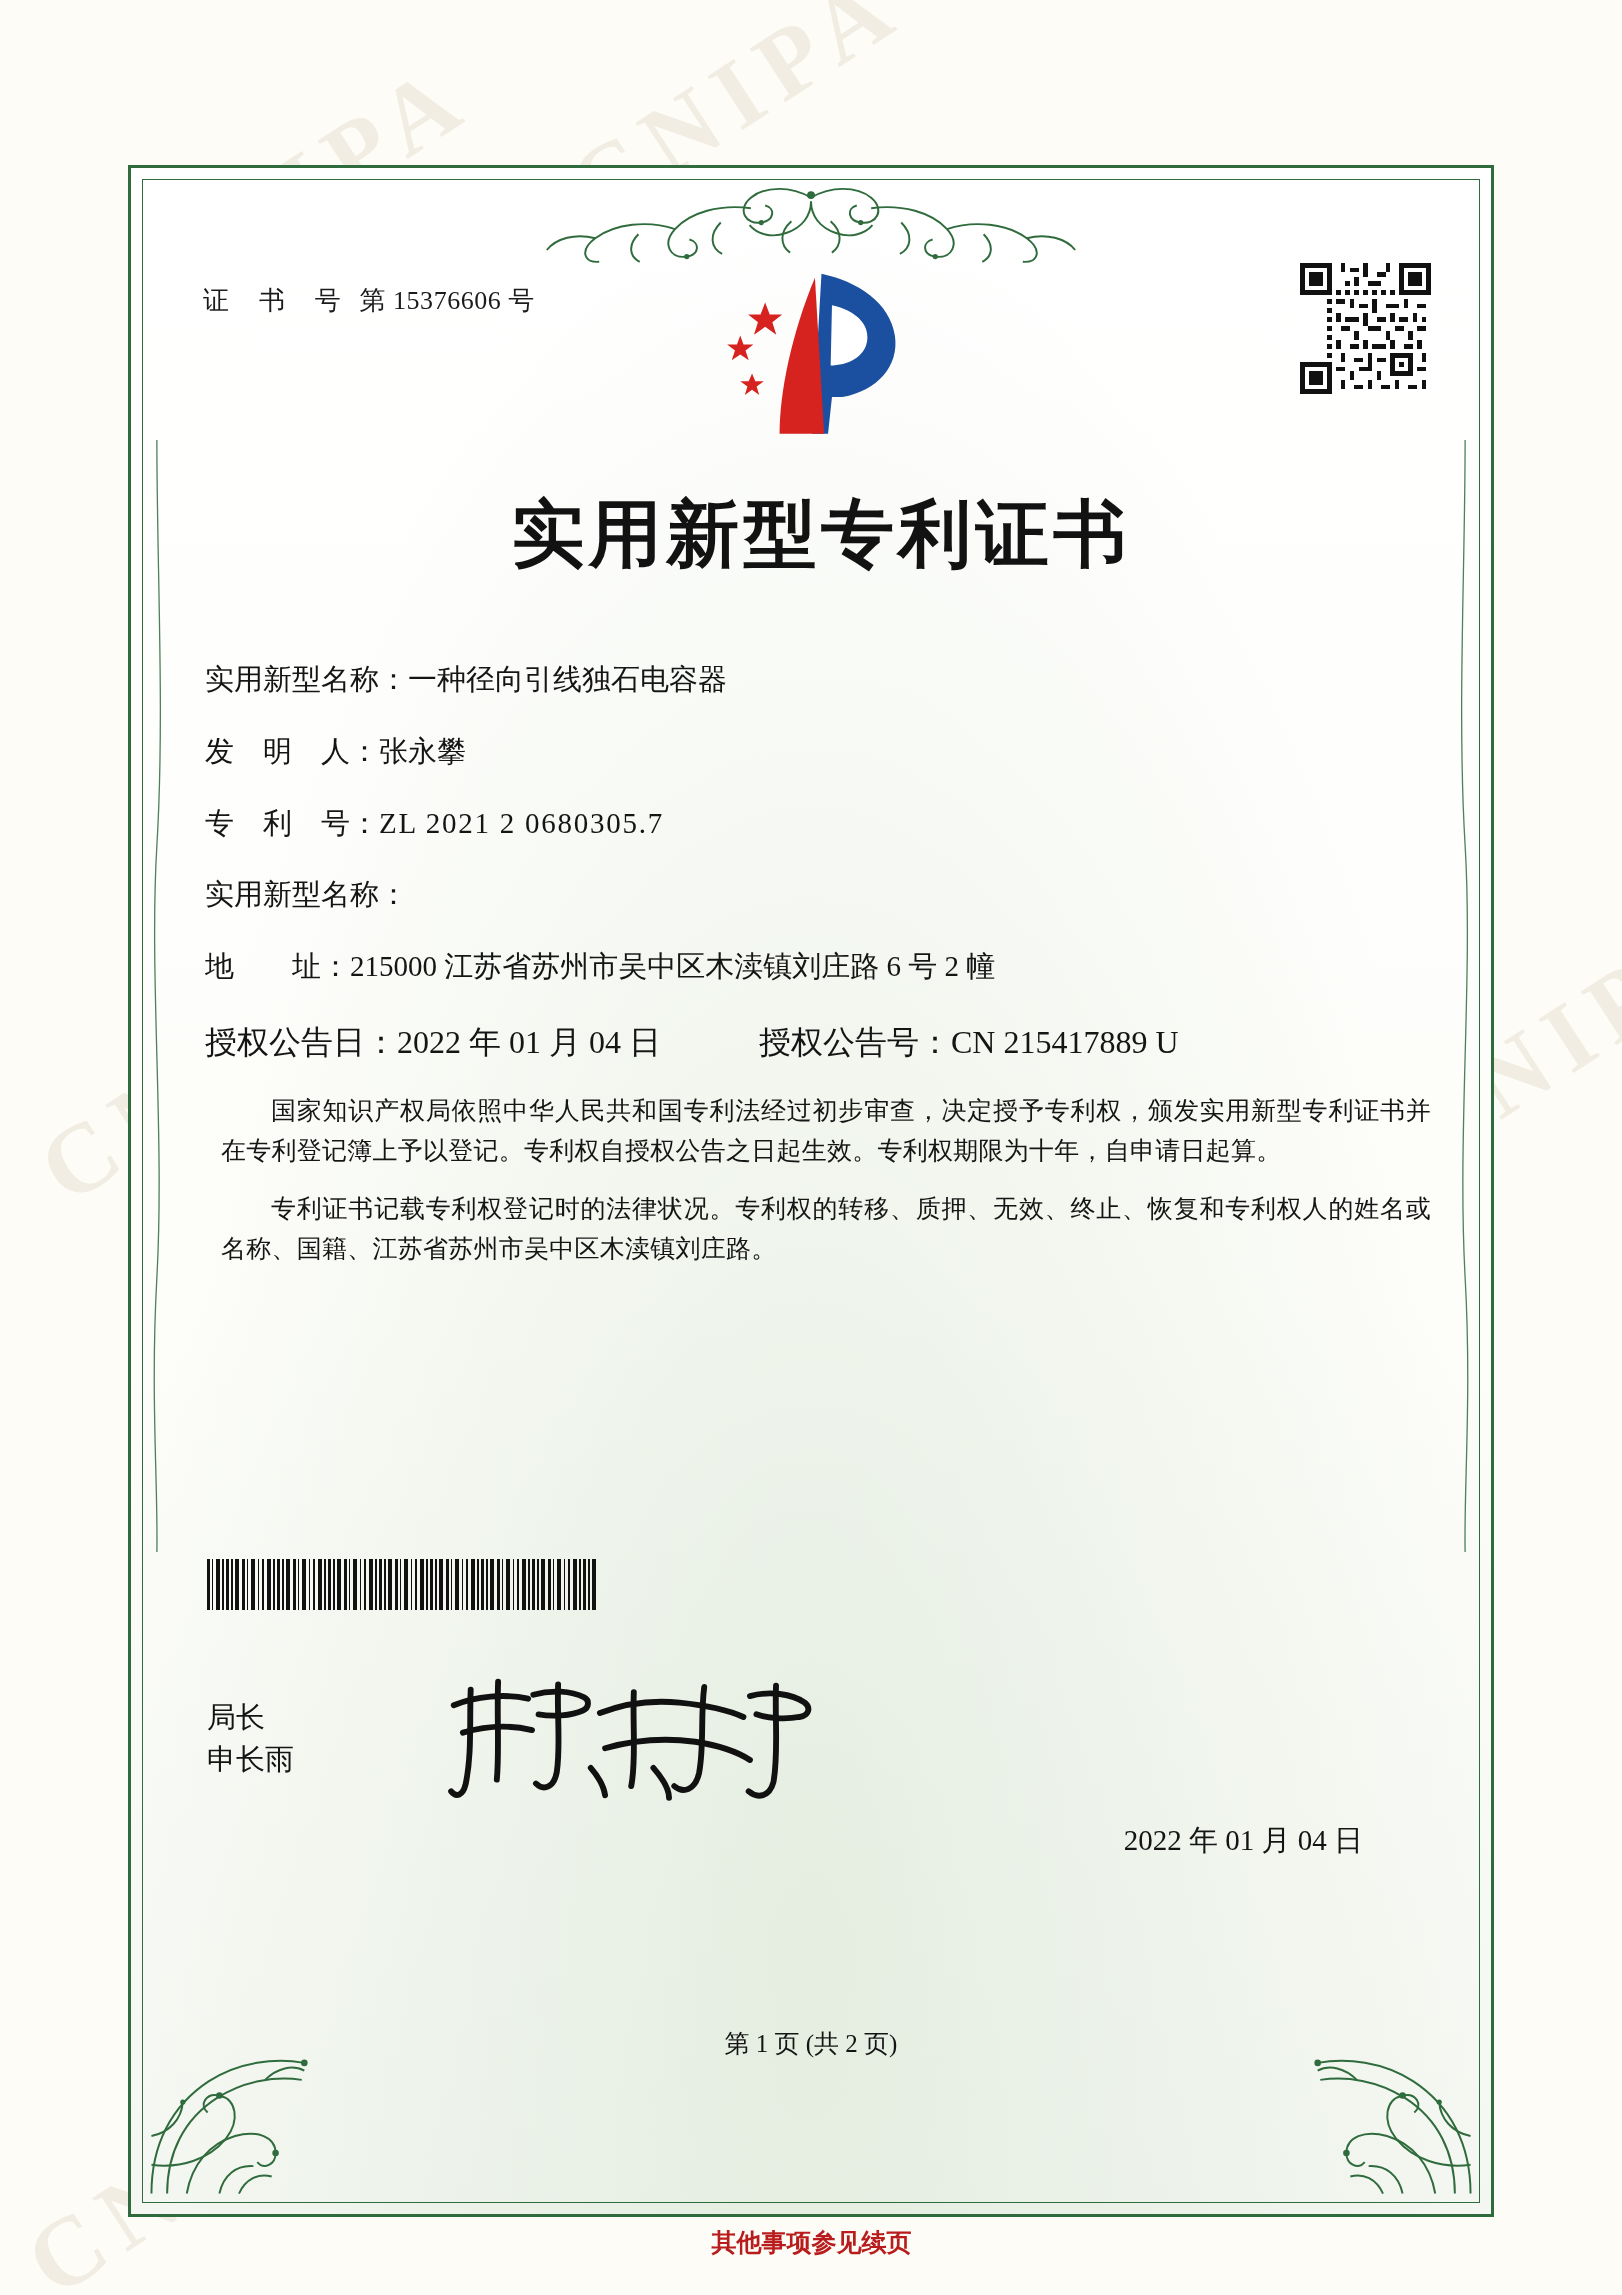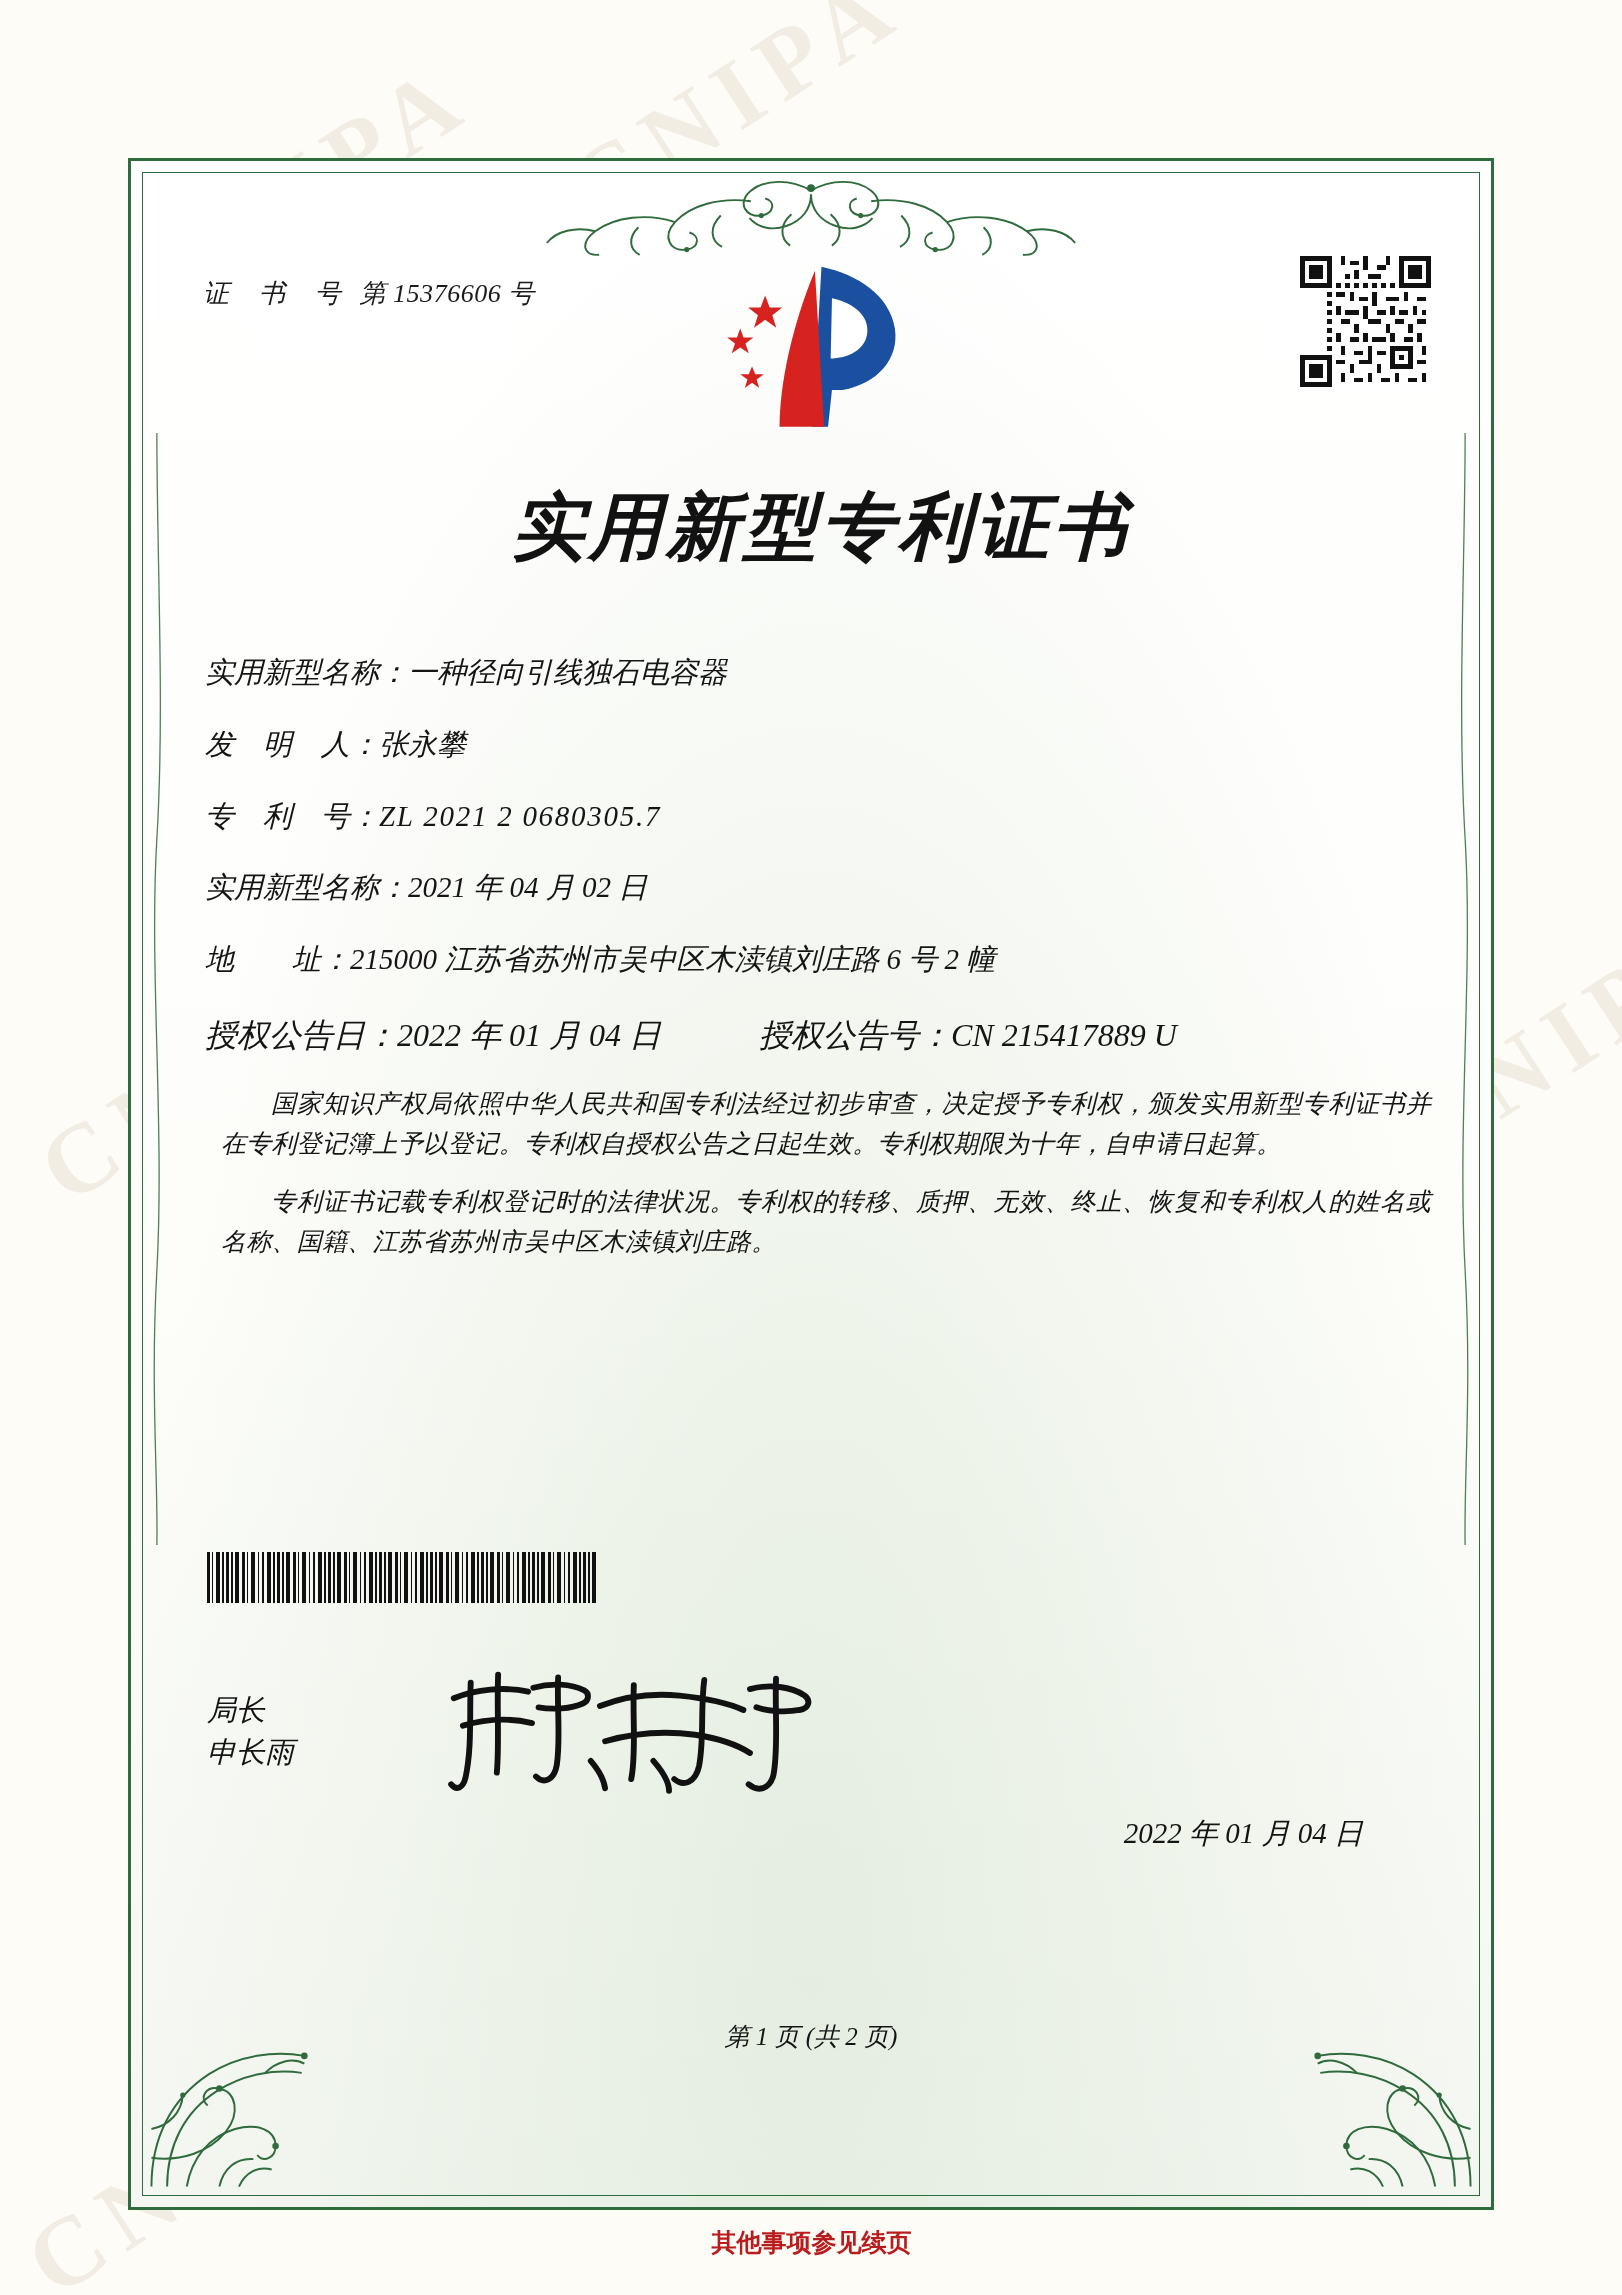--- a/index.html
+++ b/index.html
@@ -29,28 +29,27 @@
     color: rgba(200, 178, 150, 0.20);
     letter-spacing: 0.14em;
     transform: rotate(-33deg);
     white-space: nowrap;
   }
 
   
   .cert {
     position: absolute;
     left: 128px;
-    top: 158px;
+    top: 165px;
     width: 1366px;
     height: 2052px;
     z-index: 3;
     background:
       radial-gradient(ellipse at 50% 86%, rgba(214,228,209,0.55) 0%, rgba(214,228,209,0.22) 42%, rgba(255,255,255,0) 70%),
       linear-gradient(180deg, #ffffff 0%, #fdfdfa 55%, #f4f7f1 100%);
-    font-style: italic;
   }
   .frame-outer {
     position: absolute;
     inset: 0;
     border: 3.3px solid #2f6b3c;
   }
   .frame-inner {
     position: absolute;
     inset: 14.4px;
     border: 1.3px solid #2f6b3c;
@@ -437,21 +436,20 @@
       <div class="field">
         <span class="k">发    明    人：</span>
         <span class="v">张永攀</span>
       </div>
       <div class="field">
         <span class="k">专    利    号：</span>
         <span class="v mono-num">ZL 2021 2 0680305.7</span>
       </div>
       <div class="field">
         <span class="k">实用新型名称：</span>
-        <span class="v">2021 年 04 月 02 日</span>
       </div>
       <div class="field">
         <span class="k">地        址：</span>
         <span class="v">215000 江苏省苏州市吴中区木渎镇刘庄路 6 号 2 幢</span>
       </div>
 
       <div class="grant-row">
         <span>授权公告日：</span>
         <span>2022 年 01 月 04 日</span>
         <span class="g2">授权公告号：</span>

